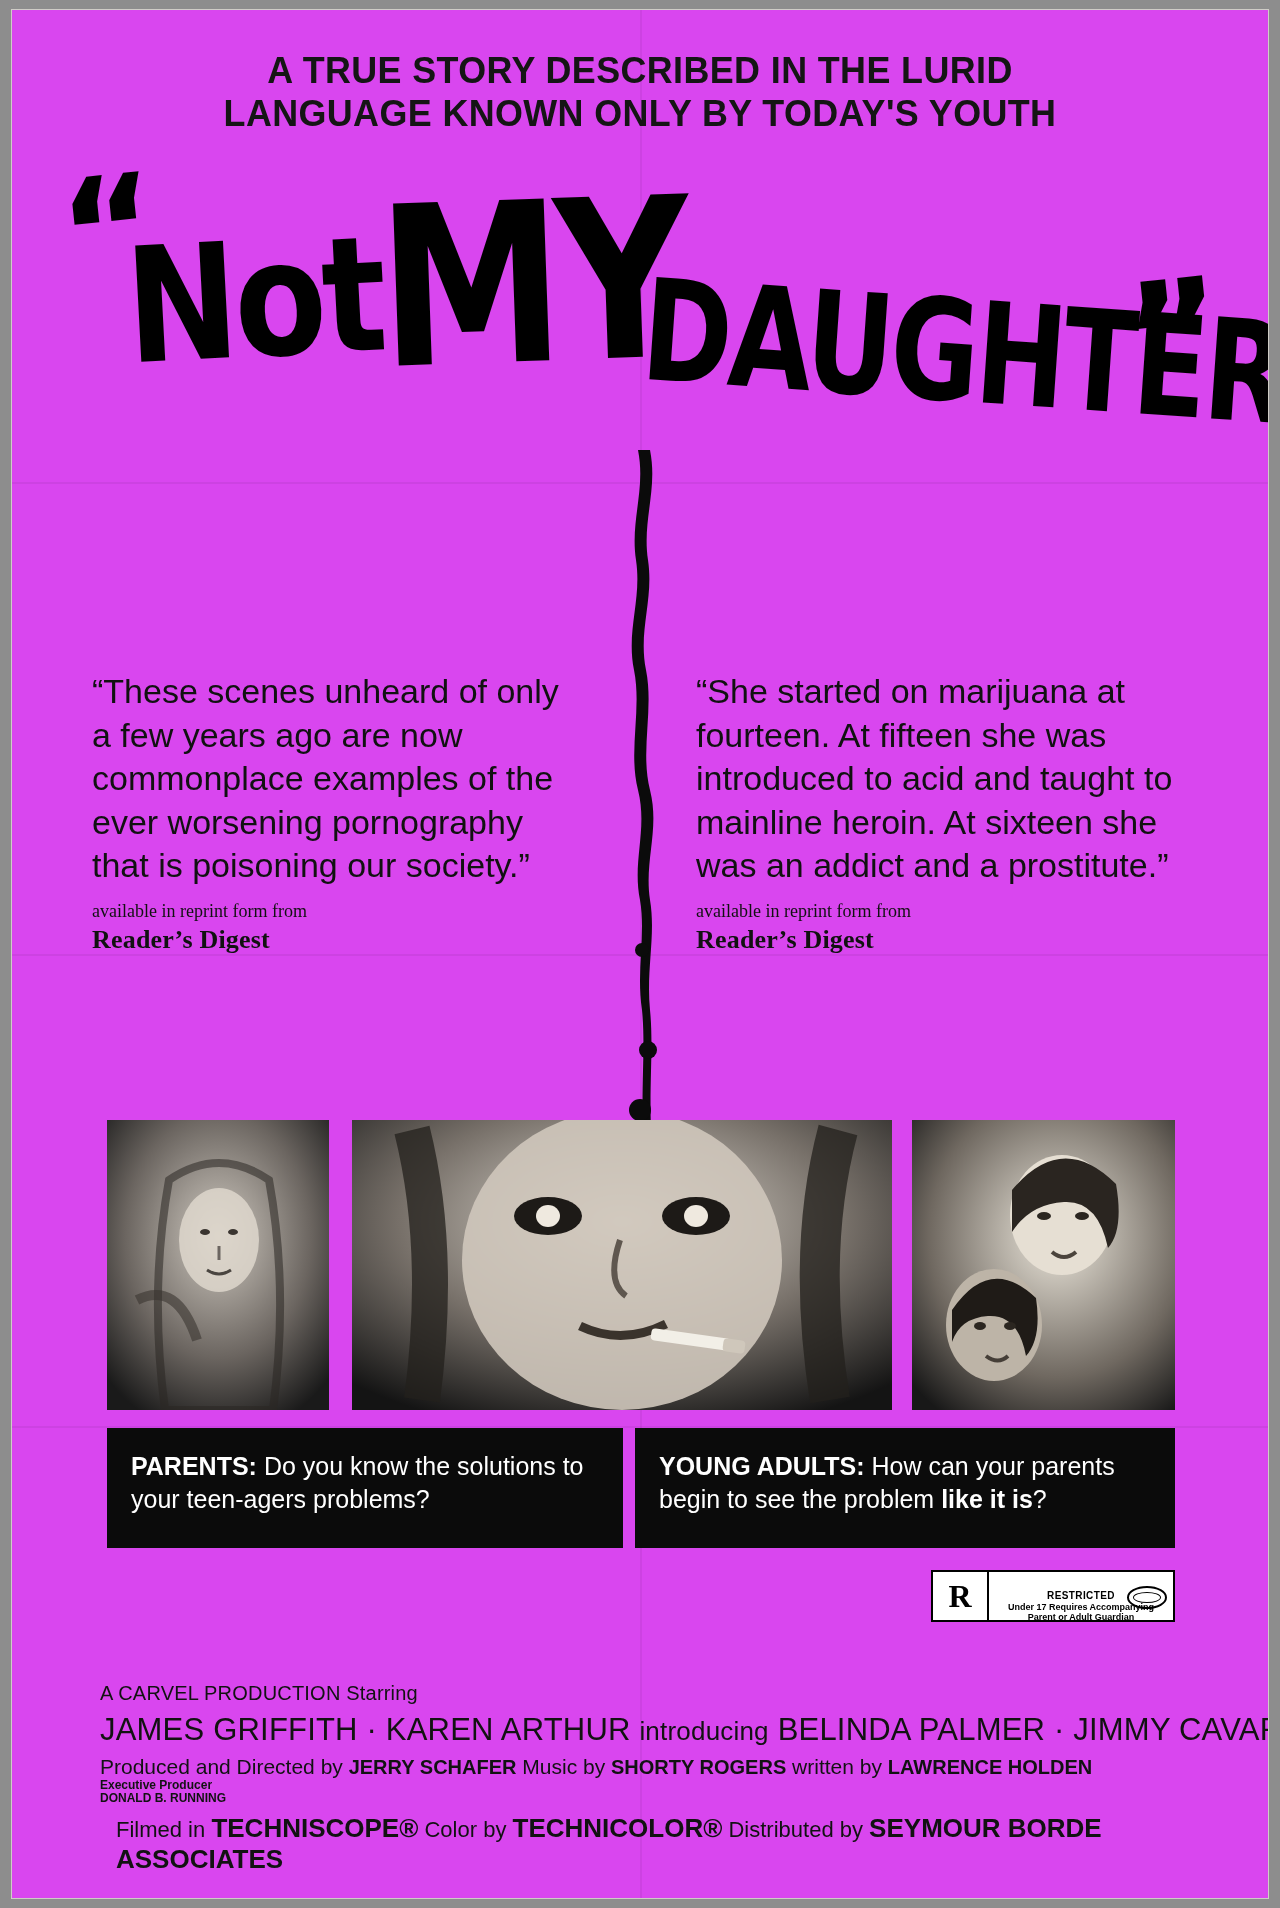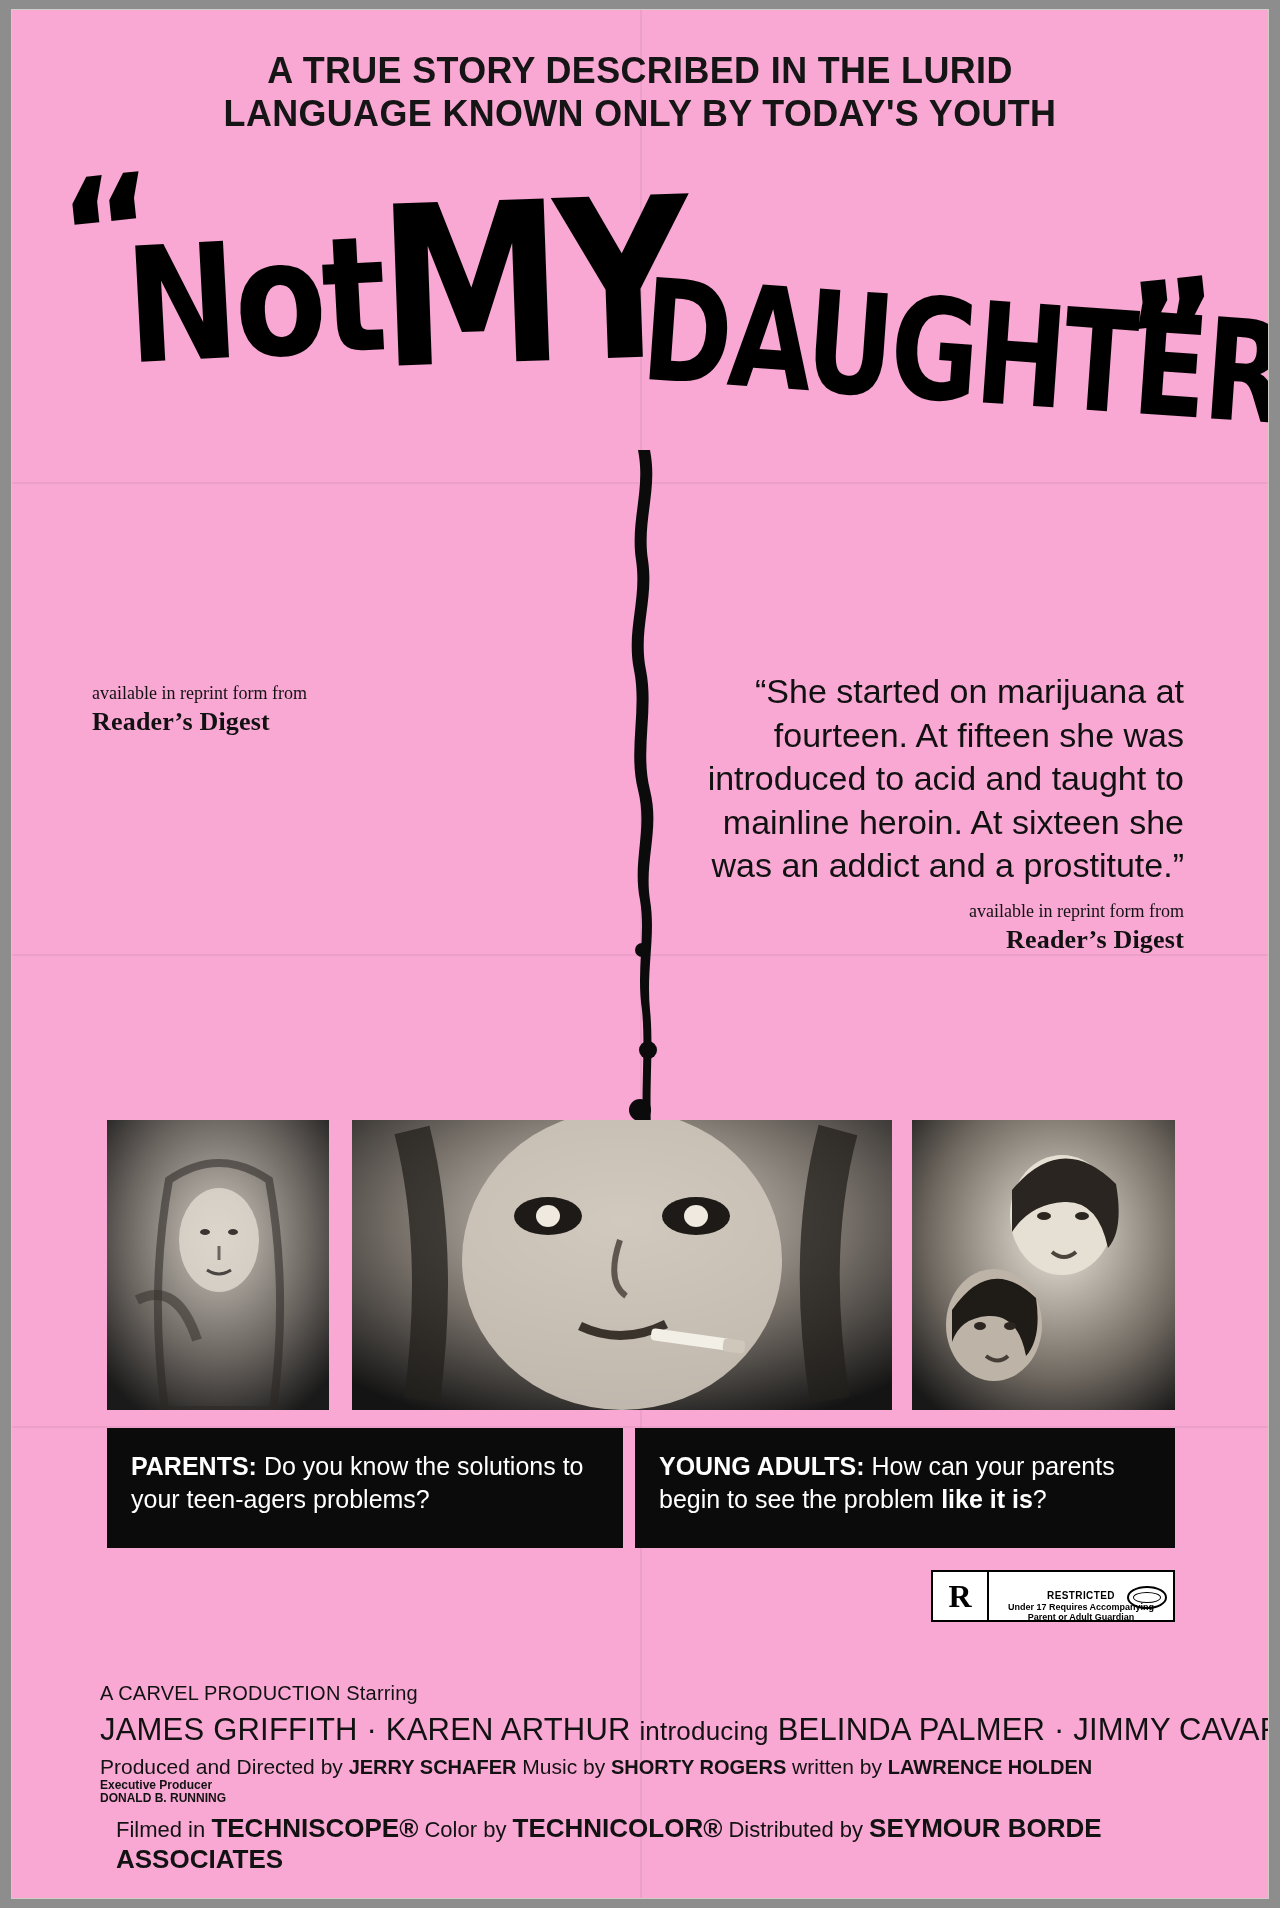--- a/index.html
+++ b/index.html
@@ -6,21 +6,21 @@
   body{
     width:1280px;height:1908px;
     background:#8d8d8d;
     font-family:"Liberation Sans", sans-serif;
     overflow:hidden;
   }
   .poster{
     position:absolute;
     left:12px;top:10px;
     width:1256px;height:1888px;
-    background:#f9a8d4;
+    background:#d946ef;
     box-shadow:0 0 0 1px #cfcdc6;
     overflow:hidden;
   }
   
   .crease{position:absolute;background:rgba(0,0,0,0.05);pointer-events:none;}
   .crease.v{width:2px;top:0;bottom:0;}
   .crease.h{height:2px;left:0;right:0;}
 
   .tagline{
     position:absolute;left:0;right:0;top:40px;
@@ -58,21 +58,21 @@
     pointer-events:none;
   }
 
   
   .quote{
     position:absolute;top:660px;
     font-size:34px;line-height:1.28;color:#111;
     font-family:"Liberation Sans", sans-serif;
   }
   .quote.left{left:80px;width:470px;text-align:left;}
-  .quote.right{right:84px;width:480px;text-align:right;}
+  .quote.right{right:92px;width:480px;text-align:left;}
   .source-label{
     font-size:18px;color:#111;margin-top:12px;
     font-family:"Liberation Serif", serif;
   }
   .source-name{
     font-size:26px;color:#111;
     font-family:"Liberation Serif", serif;
     font-weight:bold;letter-spacing:0.2px;
   }
 
@@ -156,20 +156,21 @@
     <path d="M26,0 C34,40 18,70 24,110 C30,150 14,180 22,220 C30,260 16,300 26,340
              C36,380 20,410 28,450 C34,485 24,520 30,560 C34,600 28,640 32,700
              L40,700 C36,640 42,600 38,560 C34,520 44,485 38,450 C32,410 48,380 38,340
              C28,300 42,260 34,220 C26,180 42,150 36,110 C30,70 46,40 38,0 Z" fill="#0b0b0b"></path>
     <circle cx="30" cy="500" r="7" fill="#0b0b0b"></circle>
     <circle cx="36" cy="600" r="9" fill="#0b0b0b"></circle>
     <circle cx="28" cy="660" r="11" fill="#0b0b0b"></circle>
   </svg>
 
   <div class="quote left">
+    <div>“These scenes unheard of only a few years ago are now commonplace examples of the ever worsening pornography that is poisoning our society.”</div>
     <div class="source-label">available in reprint form from</div>
     <div class="source-name">Reader’s Digest</div>
   </div>
 
   <div class="quote right">
     <div>“She started on marijuana at fourteen. At fifteen she was introduced to acid and taught to mainline heroin. At sixteen she was an addict and a prostitute.”</div>
     <div class="source-label">available in reprint form from</div>
     <div class="source-name">Reader’s Digest</div>
   </div>
 

